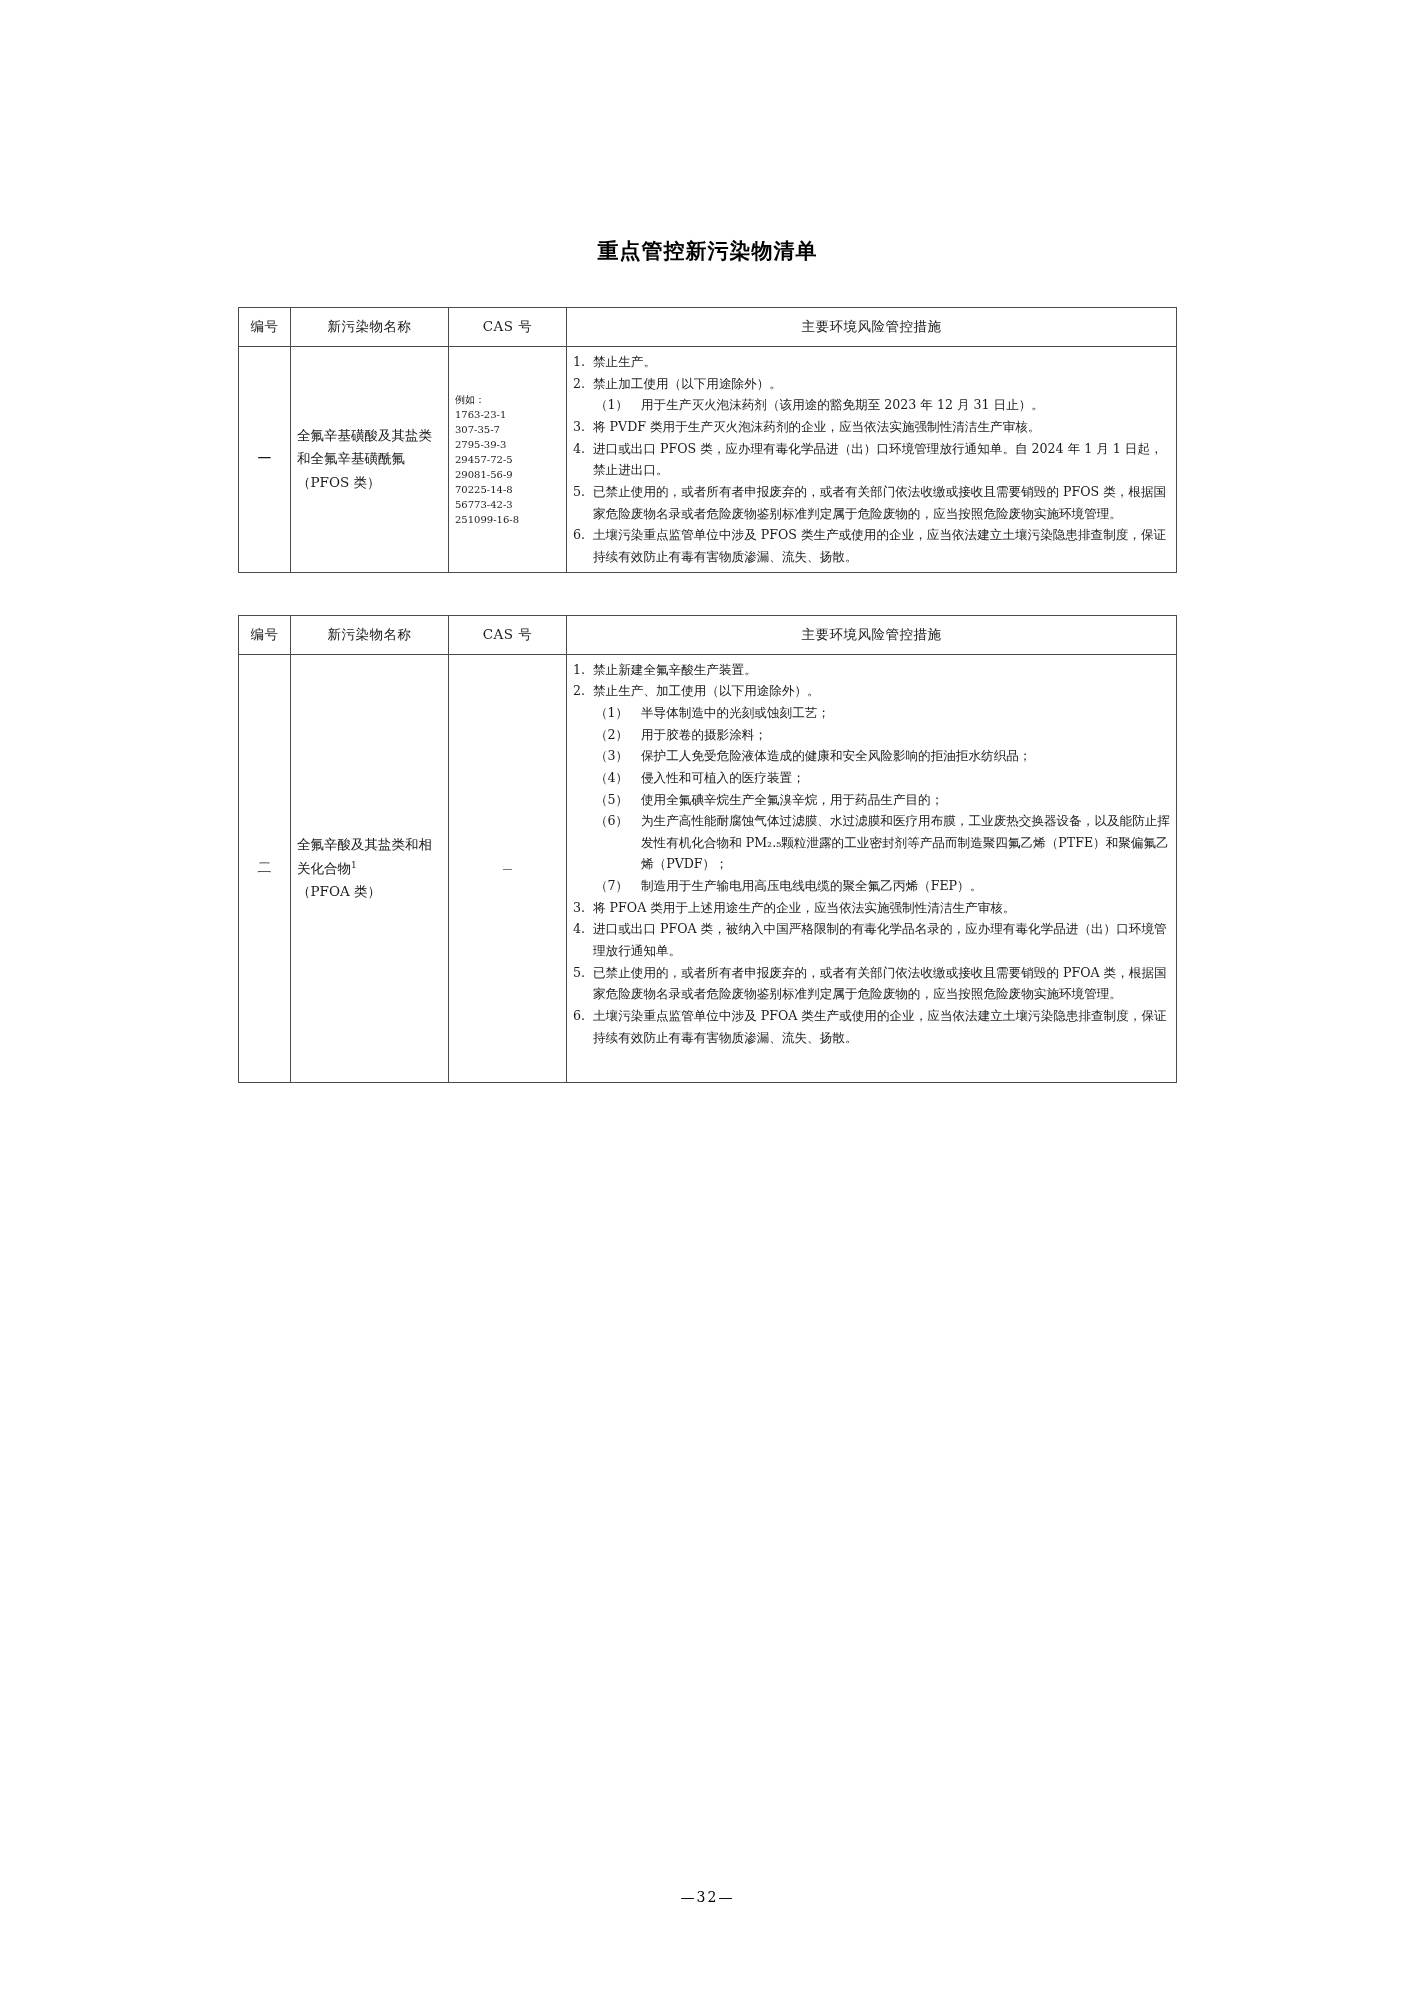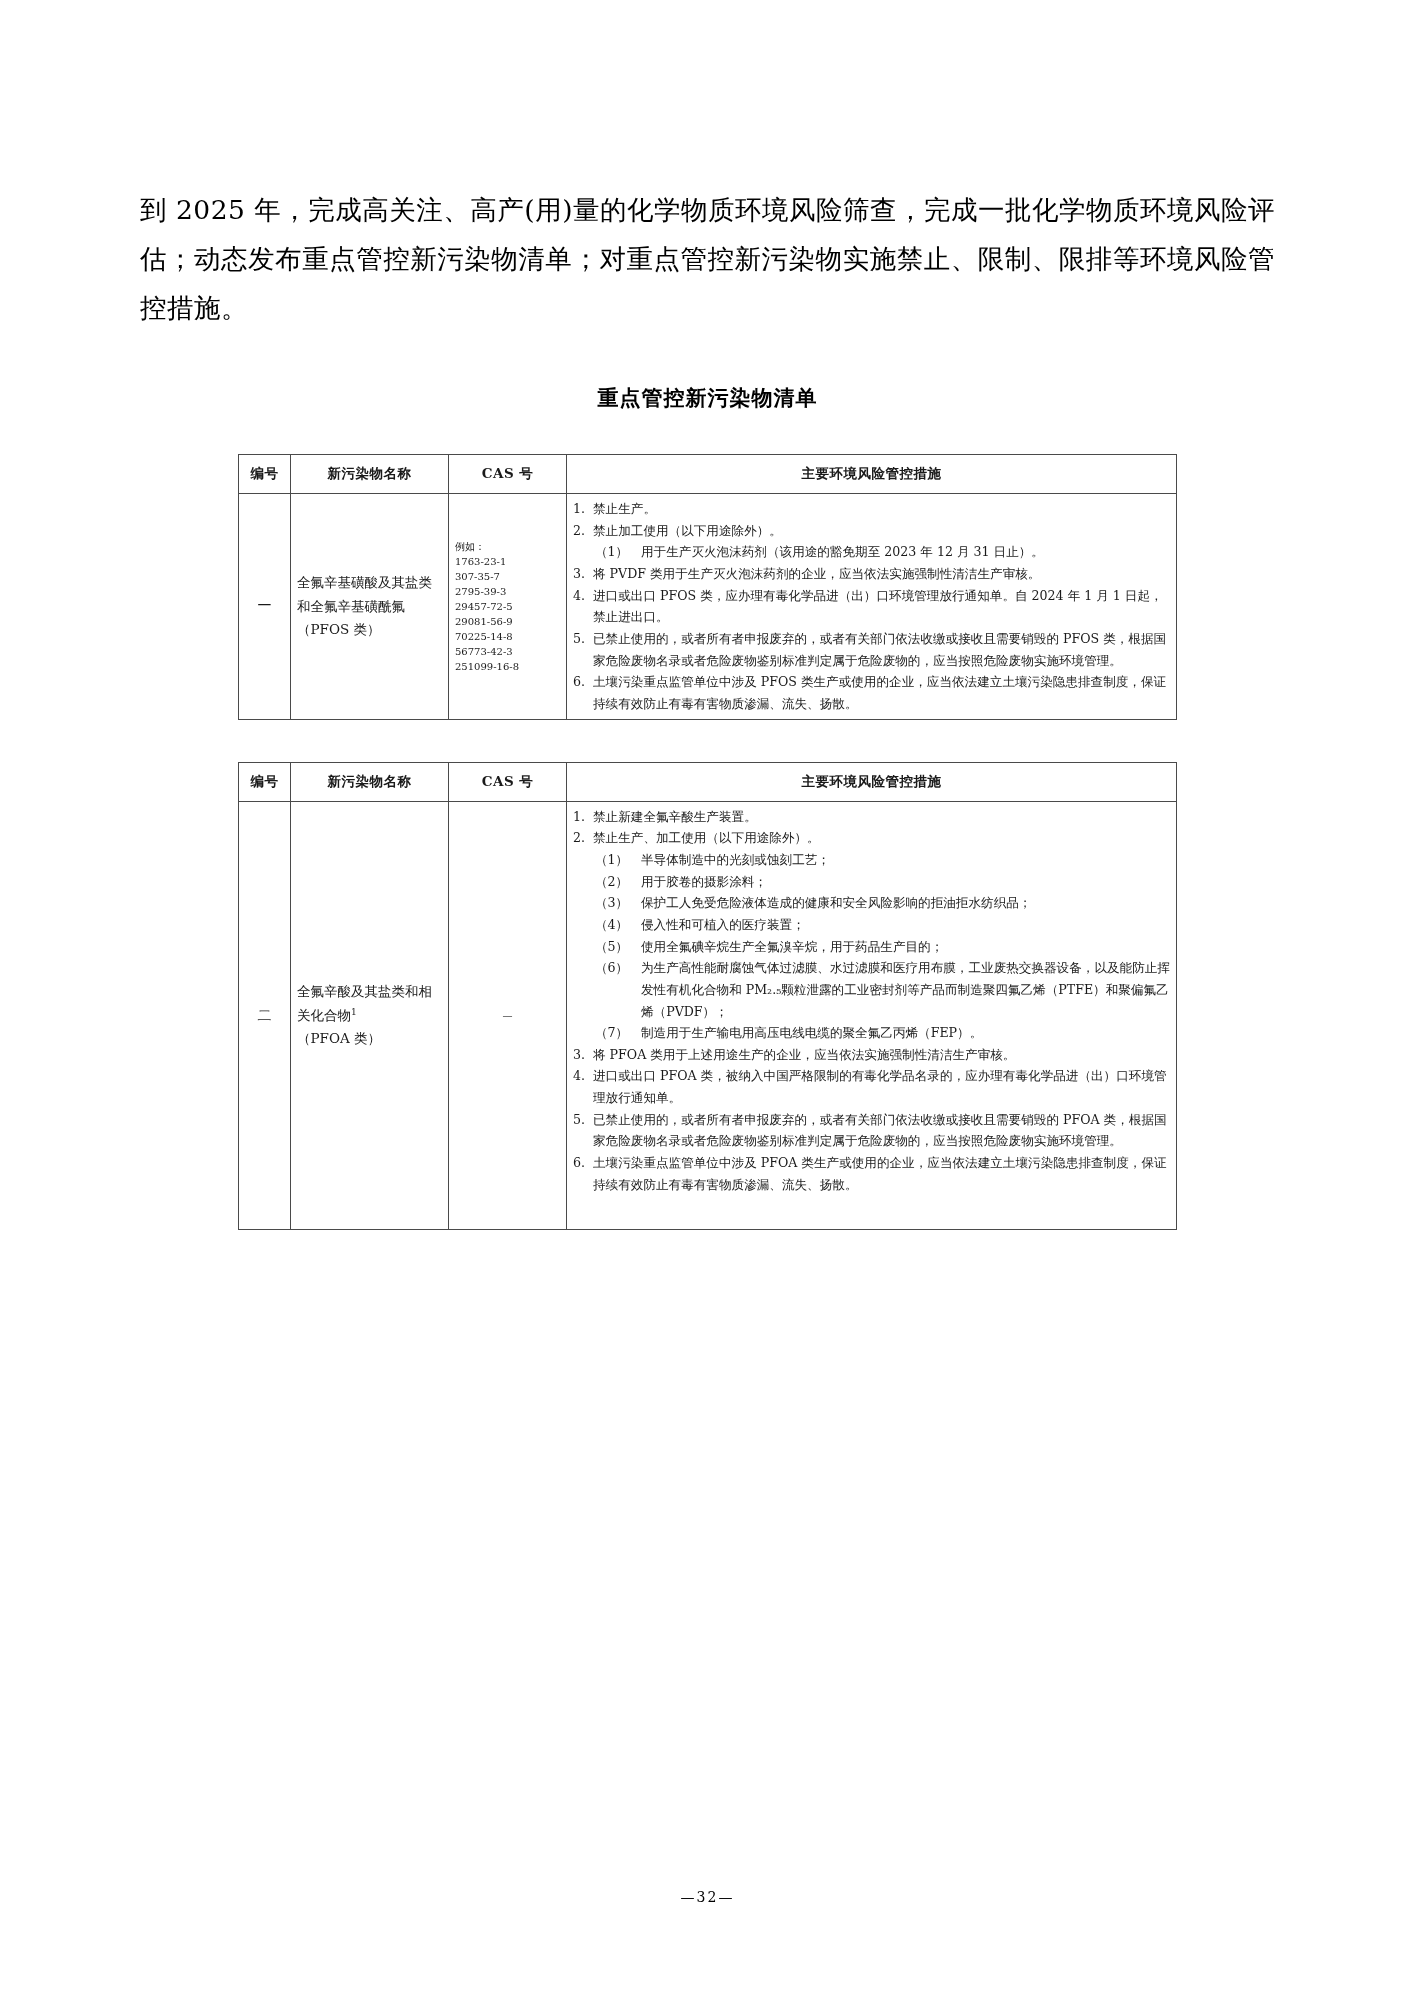--- a/index.html
+++ b/index.html
@@ -50,21 +50,21 @@
     font-family: "DejaVu Serif", "Liberation Serif", serif;
     color: #1a1a1a;
   }
   table.doc td, table.doc th {
     border: 1px solid #4a4a4a;
     vertical-align: middle;
     padding: 4px 6px;
   }
   .hdr td {
     text-align: center;
-    font-weight: bold;
+    font-weight: normal;
     font-size: 13.5px;
     height: 30px;
     letter-spacing: 0.5px;
   }
   .col-no   { width: 52px; }
   .col-name { width: 158px; }
   .col-cas  { width: 118px; }
   .col-meas { width: 610px; }
 
   td.cell-no {
@@ -137,21 +137,20 @@
     font-family: "DejaVu Serif", "Liberation Serif", serif;
     font-size: 14px;
     letter-spacing: 2px;
   }
 </style>
 </head>
 <body>
 
 <div class="page">
 
-  <p class="intro">到 2025 年，完成高关注、高产(用)量的化学物质环境风险筛查，完成一批化学物质环境风险评估；动态发布重点管控新污染物清单；对重点管控新污染物实施禁止、限制、限排等环境风险管控措施。</p>
 
   <div class="table-title">重点管控新污染物清单</div>
 
   <div class="gap-1"></div>
   <div class="tbl-wrap">
     <table class="doc">
       <colgroup>
         <col class="col-no">
           <col class="col-name">
           <col class="col-cas">

